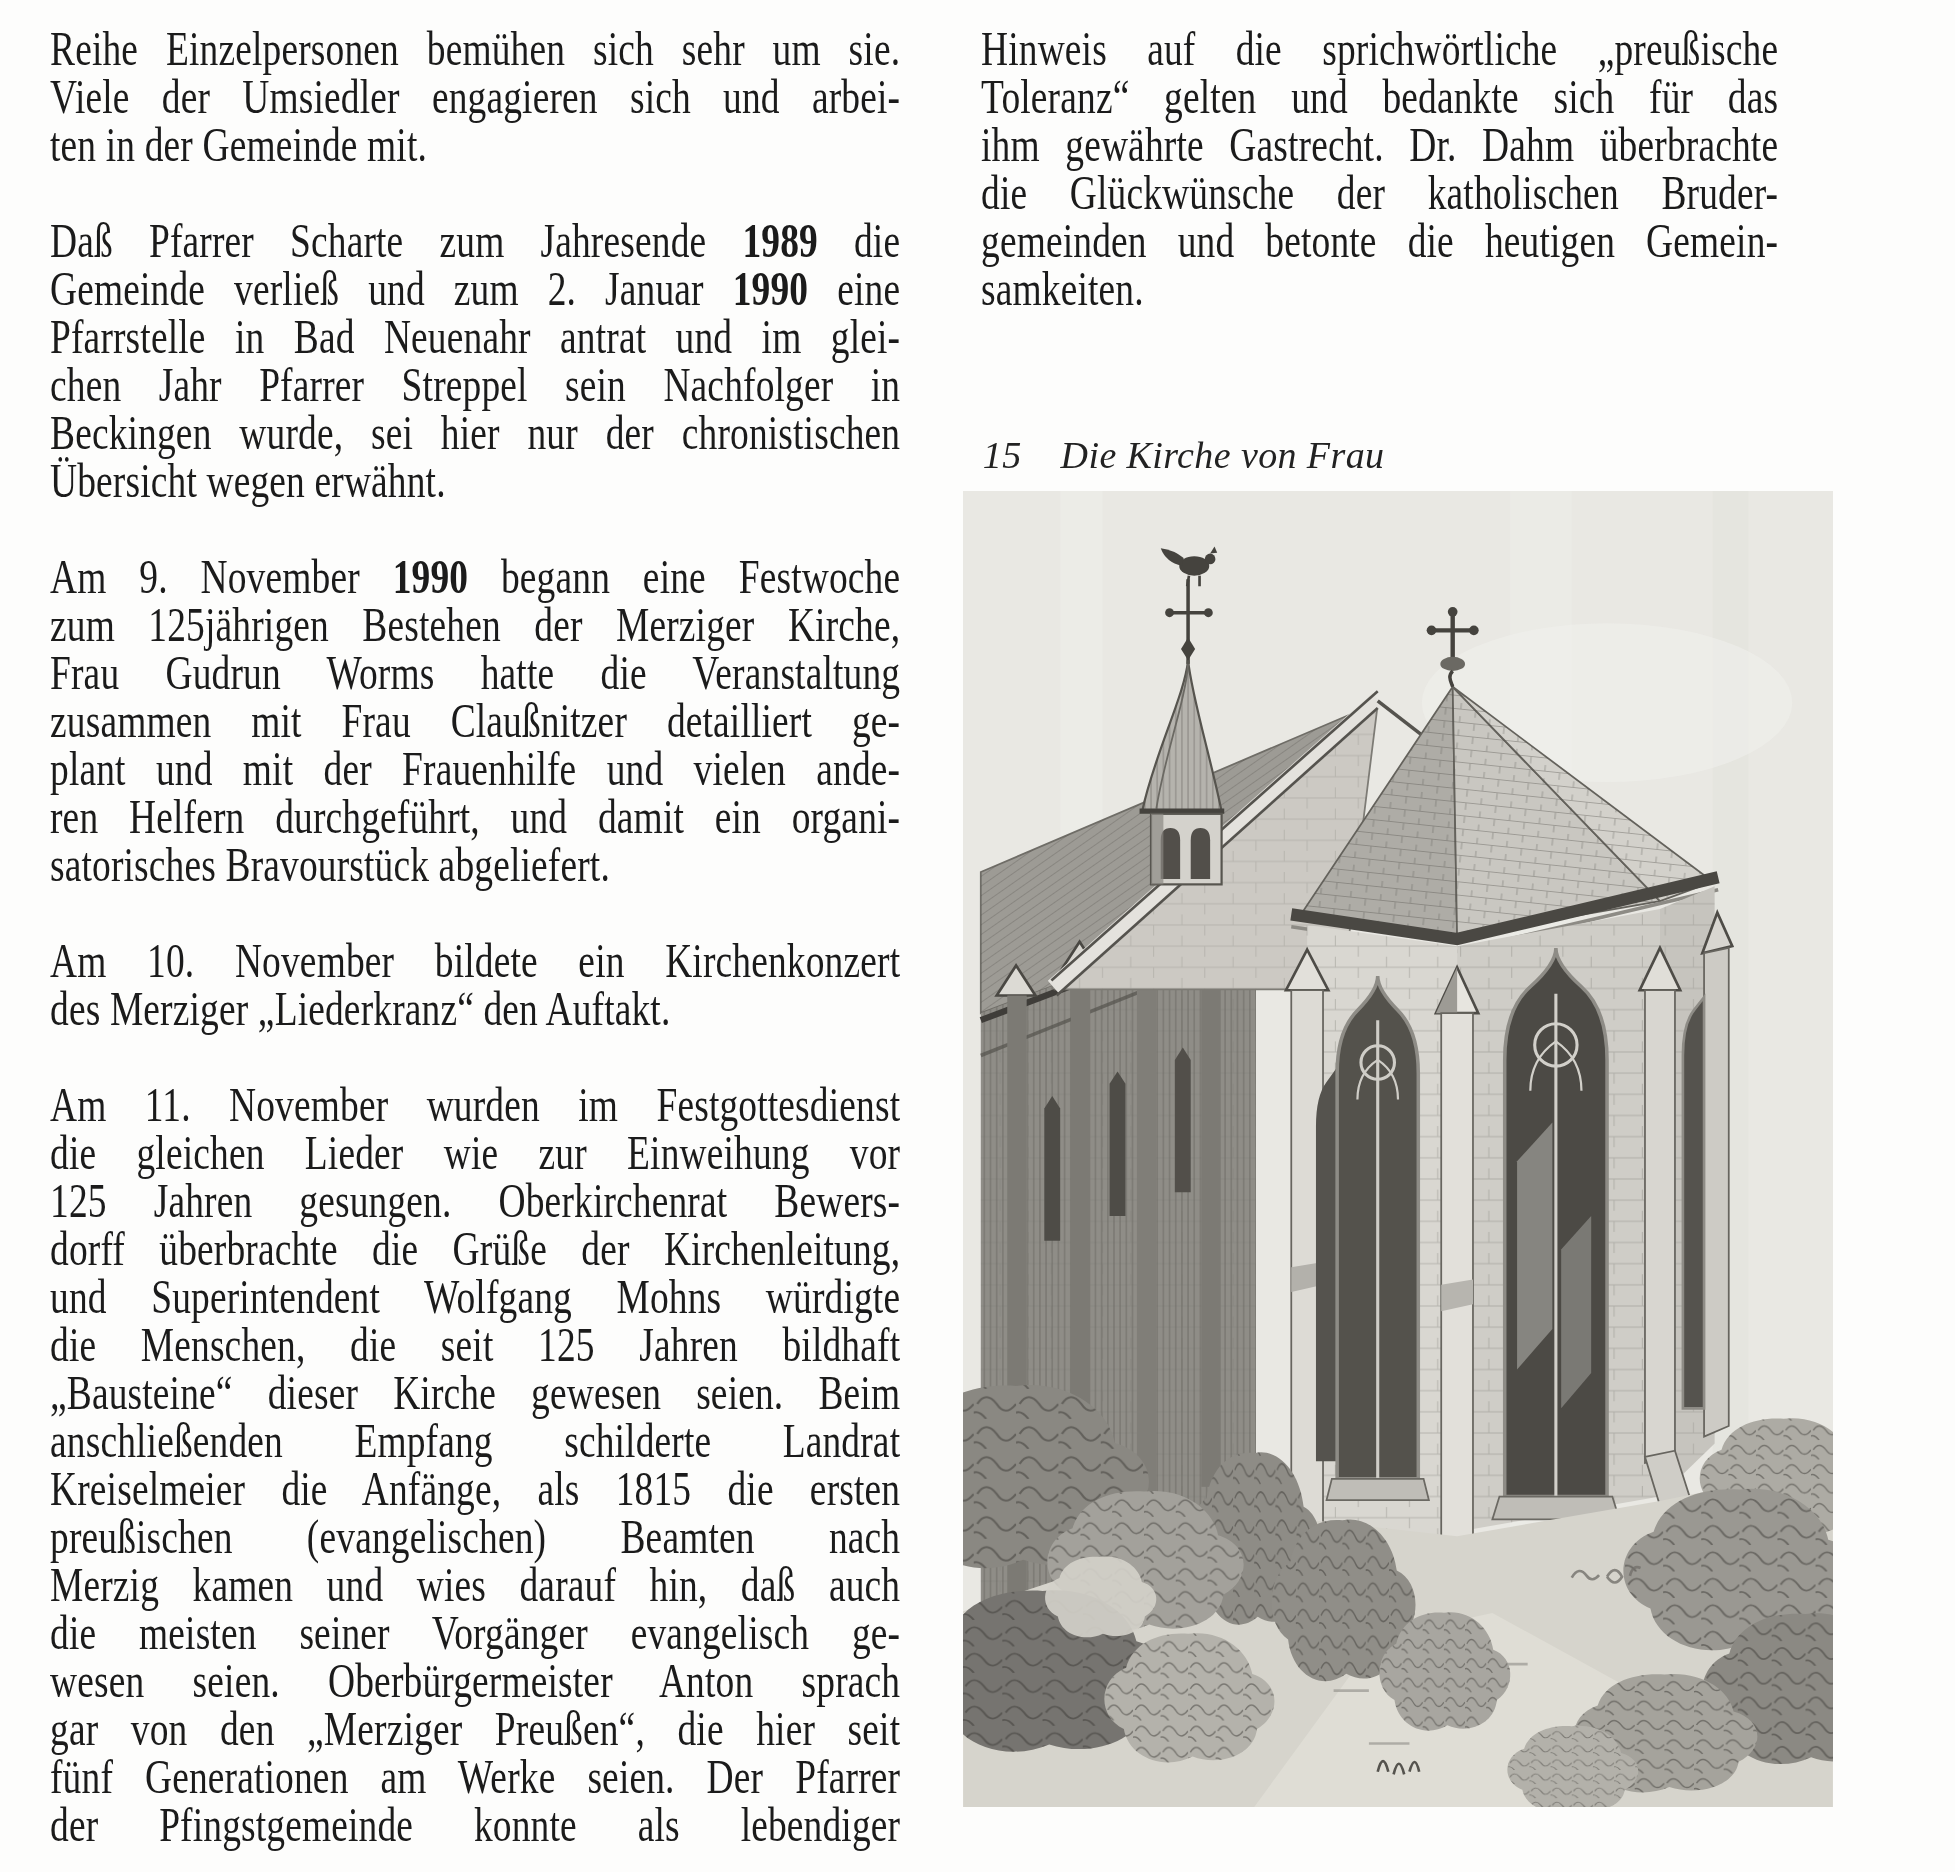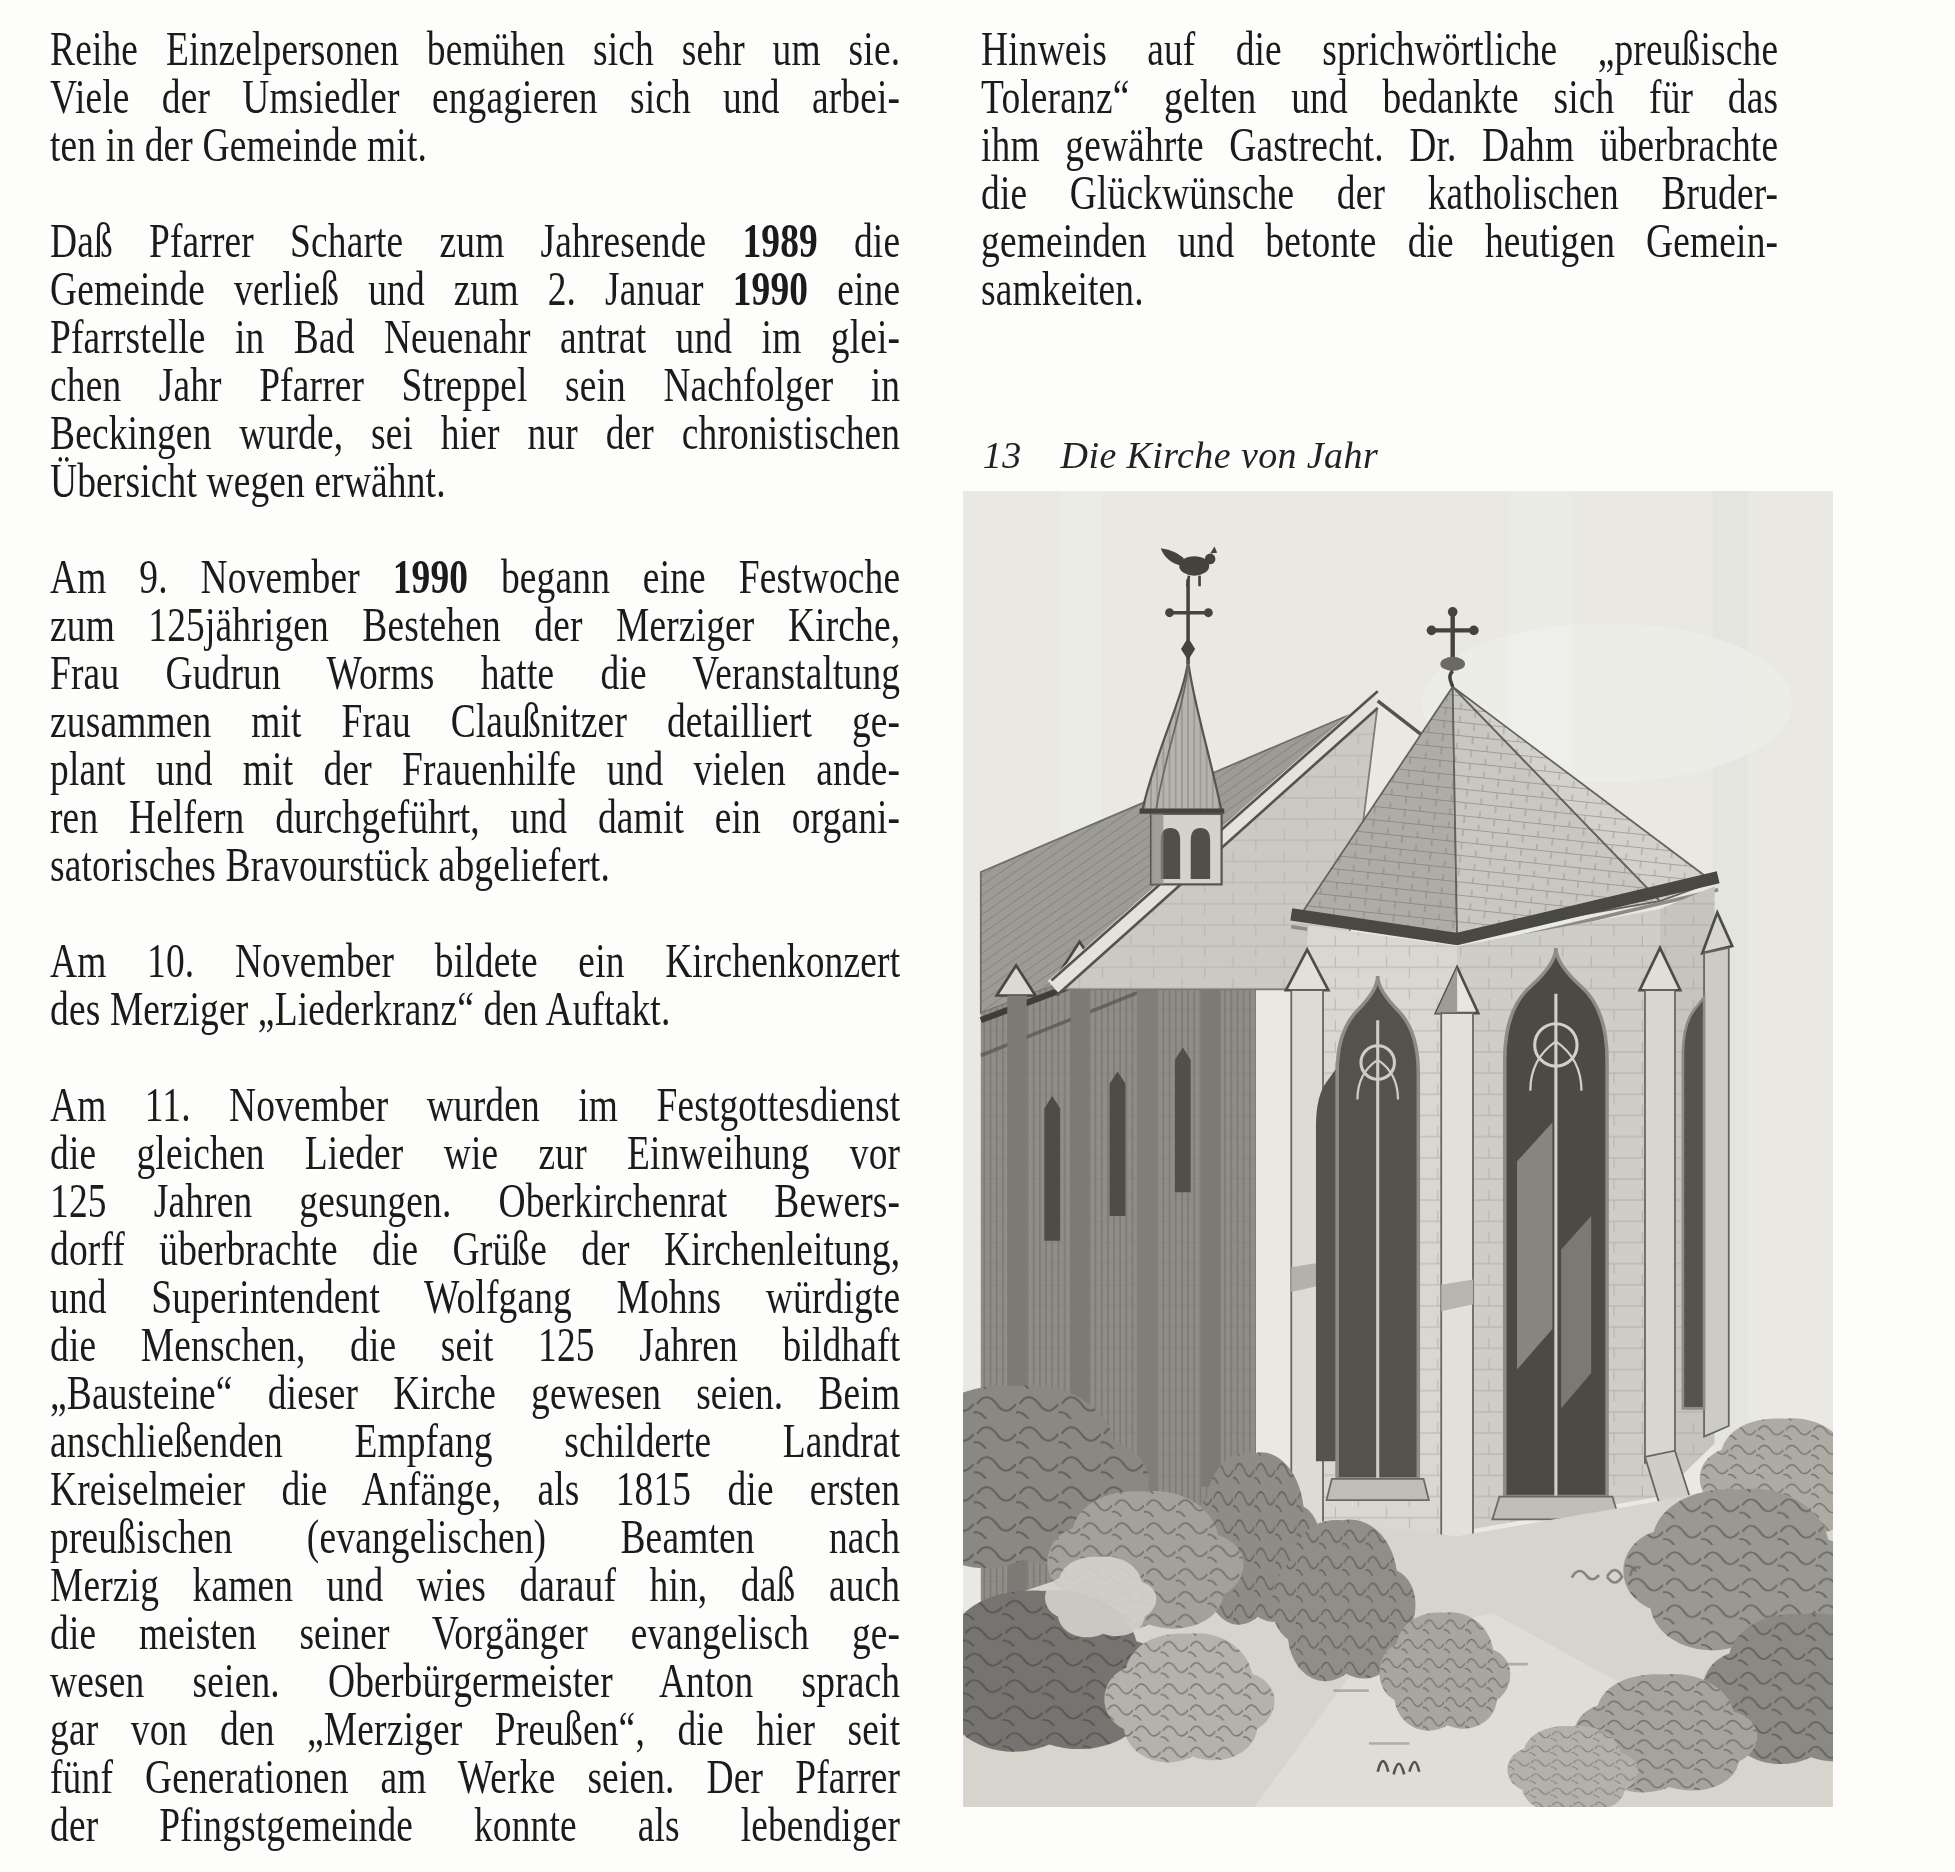--- a/index.html
+++ b/index.html
@@ -96,21 +96,21 @@
           <div class="tline"><span>Hinweis auf die sprichwörtliche „preußische</span></div>
           <div class="tline"><span>Toleranz“ gelten und bedankte sich für das</span></div>
           <div class="tline"><span>ihm gewährte Gastrecht. Dr. Dahm überbrachte</span></div>
           <div class="tline"><span>die Glückwünsche der katholischen Bruder-</span></div>
           <div class="tline"><span>gemeinden und betonte die heutigen Gemein-</span></div>
           <div class="tline tline-last"><span>samkeiten.</span></div>
         </div>
       </div>
 
     <div class="caption">
-      <span class="cap-num">13</span><span>Die Kirche von Jahr</span>
+      <span class="cap-num">15</span><span>Die Kirche von Frau</span>
     </div>
 
     <div class="figure">
       <svg width="870" height="1316" viewBox="0 0 986 1492" xmlns="http://www.w3.org/2000/svg">
         <defs>
           <pattern id="pShingle" width="34" height="15" patternUnits="userSpaceOnUse" patternTransform="rotate(6)">
             <path d="M0 7 H34 M9 0 V7 M26 7 V15" stroke="#53514c" stroke-width="1.2" opacity="0.38" fill="none"></path>
           </pattern>
           <pattern id="pStone" width="58" height="24" patternUnits="userSpaceOnUse">
             <path d="M0 12 H58 M16 0 V12 M42 12 V24" stroke="#6b6963" stroke-width="1.1" opacity="0.32" fill="none"></path>

